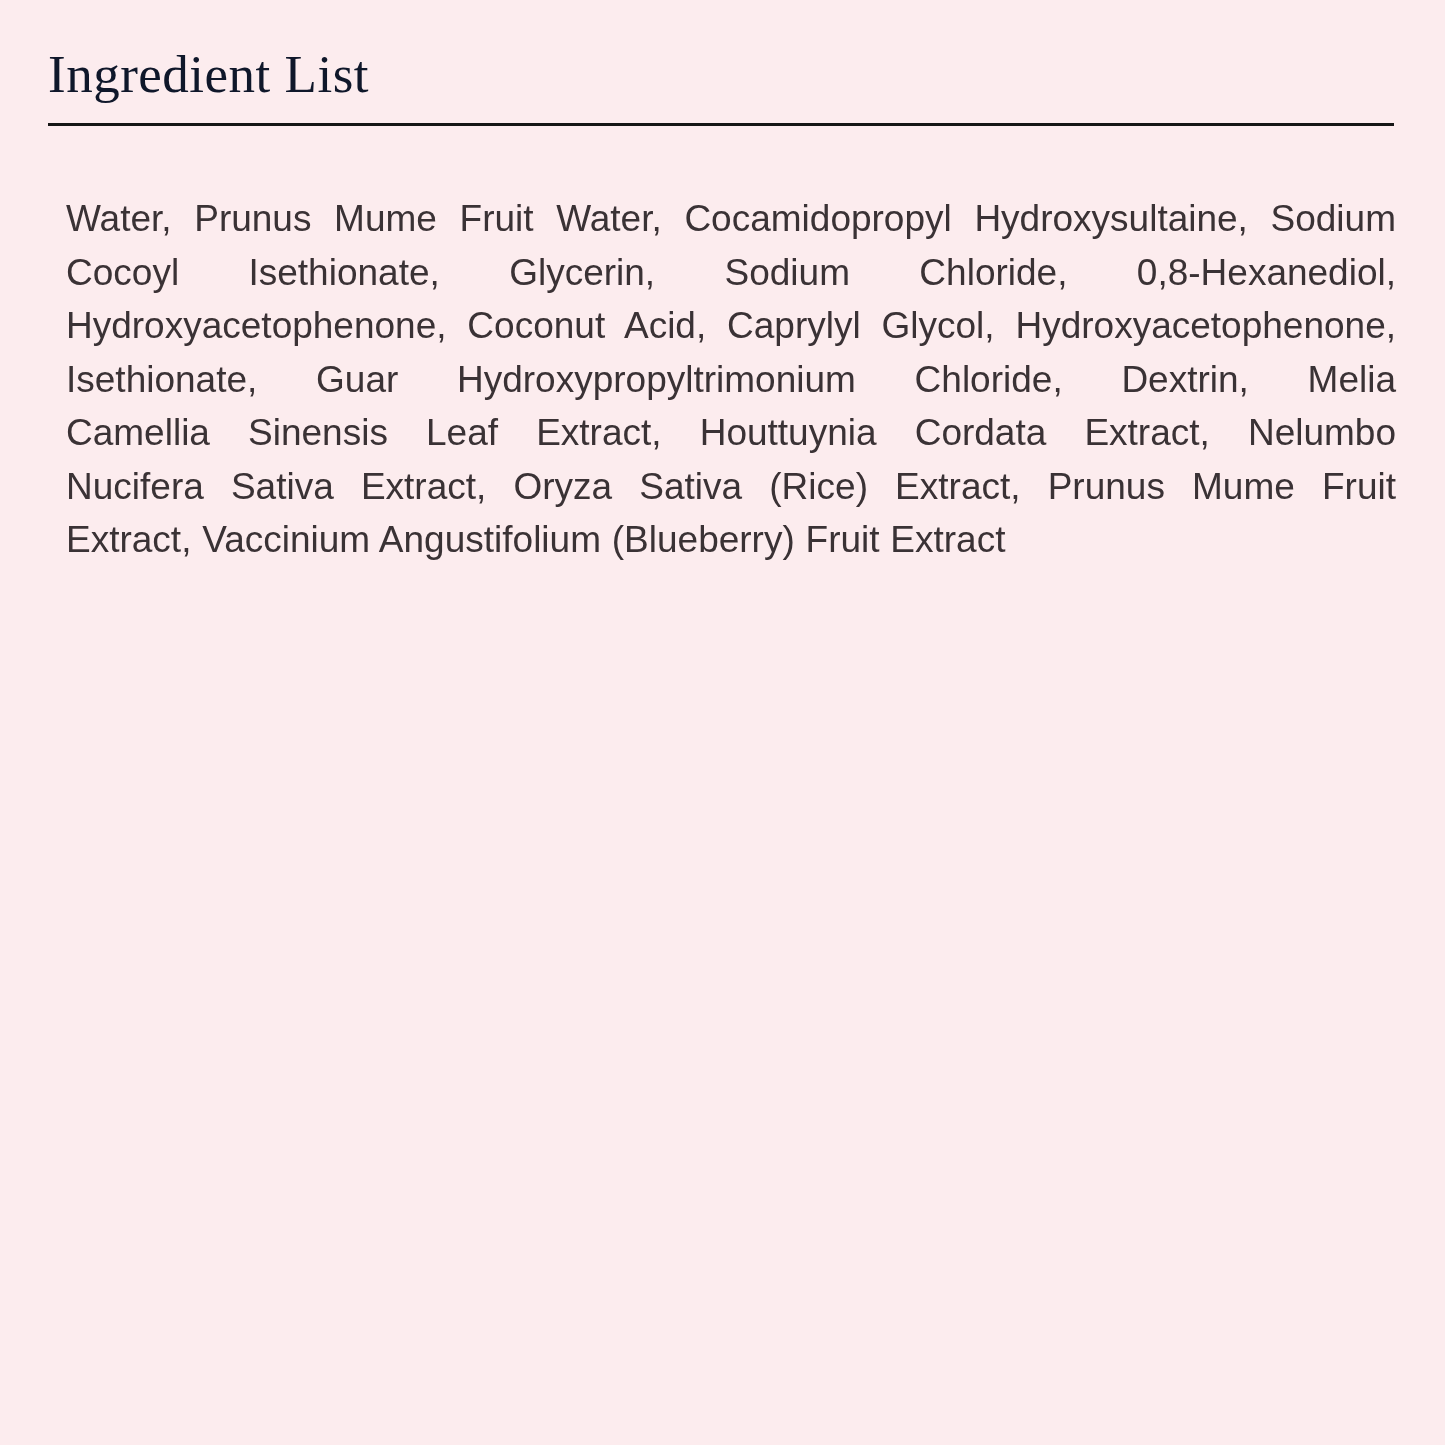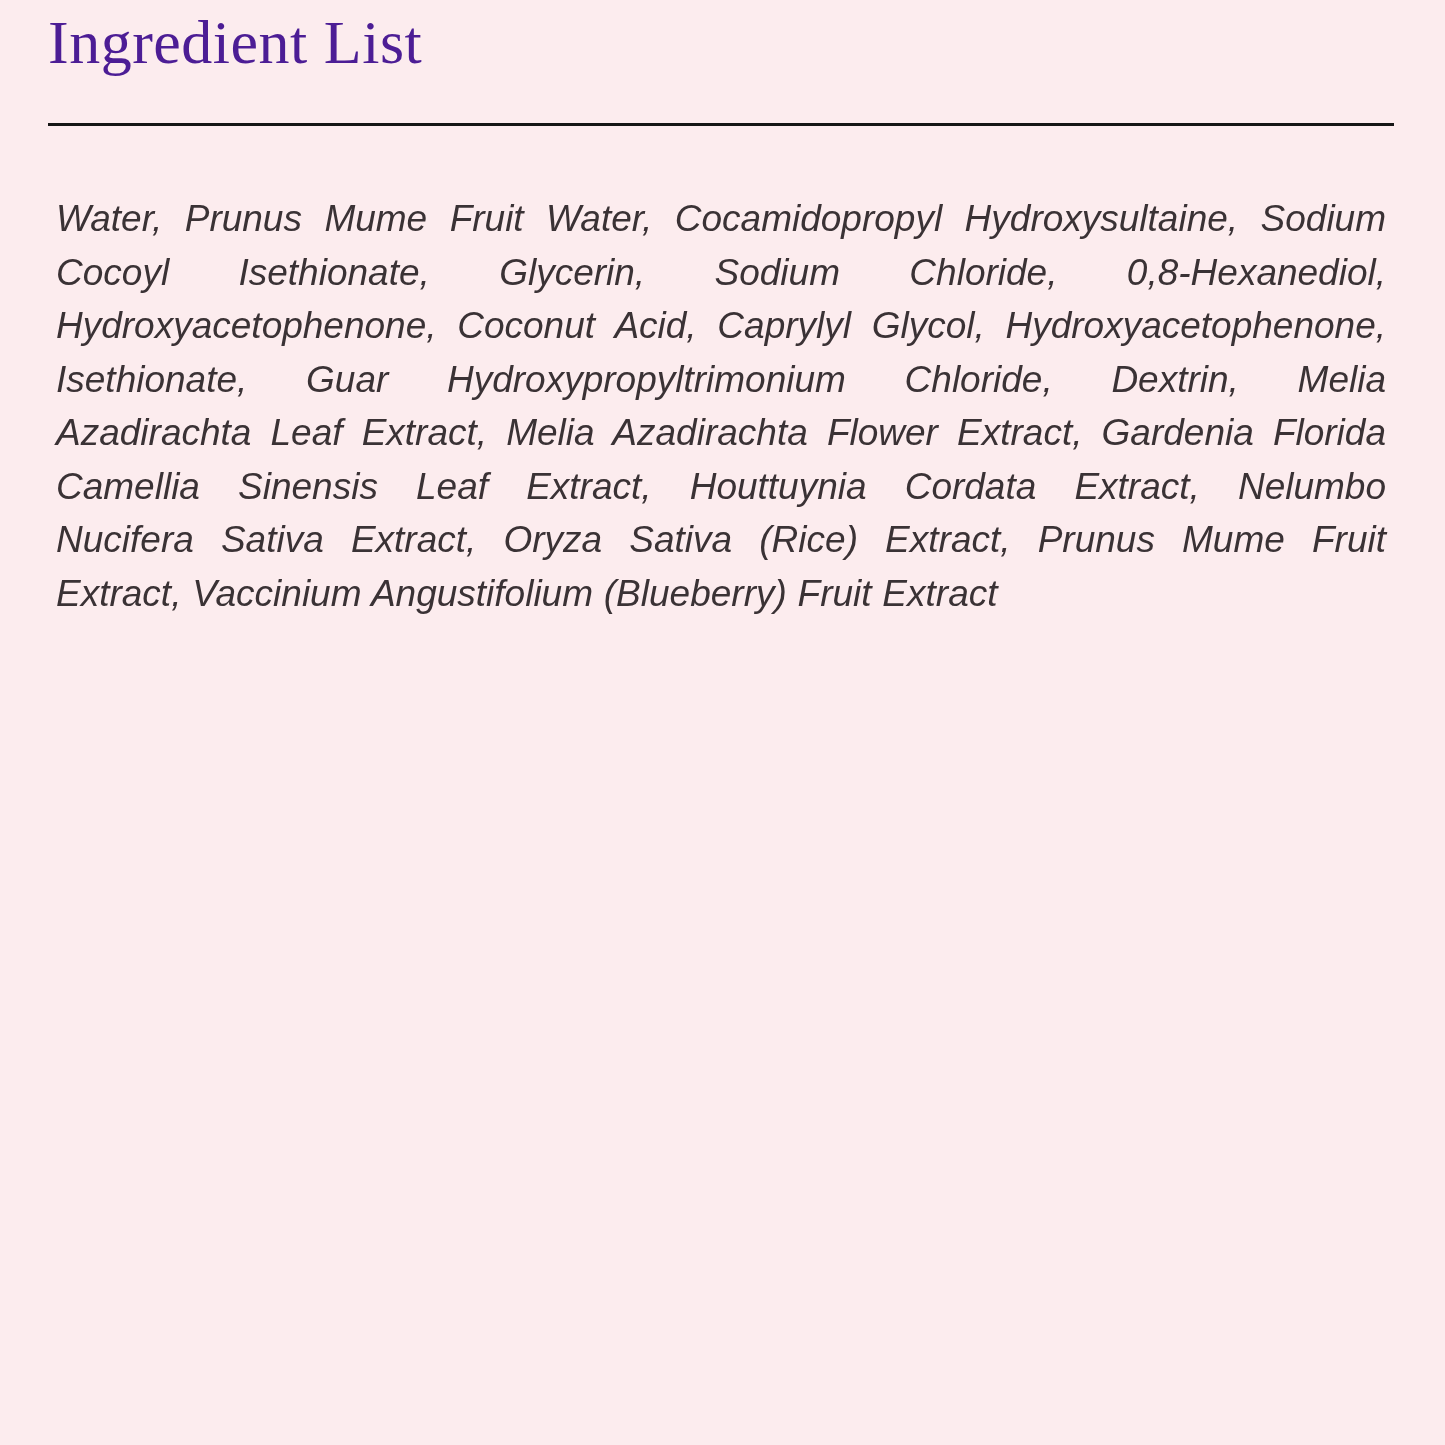--- a/index.html
+++ b/index.html
@@ -10,48 +10,47 @@
     width: 1445px;
     height: 1445px;
     background: #fcecee;
     position: relative;
     overflow: hidden;
     font-family: "Liberation Sans", sans-serif;
   }
   .page-title {
     position: absolute;
     left: 48px;
-    top: 4px;
+    top: 36px;
     margin: 0;
     font-family: "Liberation Serif", serif;
     font-weight: 400;
-    font-size: 62px;
+    font-size: 53px;
     line-height: 76px;
-    color: #4c1d95;
+    color: #0f172a;
     letter-spacing: 0.5px;
     white-space: nowrap;
   }
   .title-divider {
     position: absolute;
     left: 48px;
     top: 123px;
     width: 1346px;
     height: 3px;
     background: #161616;
   }
   .ingredients {
     position: absolute;
-    left: 56px;
+    left: 66px;
     top: 192px;
     width: 1330px;
     font-size: 37px;
     line-height: 53.5px;
     color: #3a3235;
     font-weight: 400;
-    font-style: italic;
   }
   .ingredient-line {
     text-align: justify;
     text-align-last: justify;
     word-spacing: 0.5px;
   }
   .ingredient-line.last-line {
     text-align: right;
     text-align-last: left;
   }
@@ -62,18 +61,17 @@
 <main>
   <h1 class="page-title">Ingredient List</h1>
 
   <div class="title-divider"></div>
 
   <div class="ingredients">
     <div class="ingredient-line">Water, Prunus Mume Fruit Water, Cocamidopropyl Hydroxysultaine, Sodium</div>
     <div class="ingredient-line">Cocoyl Isethionate, Glycerin, Sodium Chloride, 0,8-Hexanediol,</div>
     <div class="ingredient-line">Hydroxyacetophenone, Coconut Acid, Caprylyl Glycol, Hydroxyacetophenone,</div>
     <div class="ingredient-line">Isethionate, Guar Hydroxypropyltrimonium Chloride, Dextrin, Melia</div>
-    <div class="ingredient-line">Azadirachta Leaf Extract, Melia Azadirachta Flower Extract, Gardenia Florida</div>
     <div class="ingredient-line">Camellia Sinensis Leaf Extract, Houttuynia Cordata Extract, Nelumbo</div>
     <div class="ingredient-line">Nucifera Sativa Extract, Oryza Sativa (Rice) Extract, Prunus Mume Fruit</div>
     <div class="ingredient-line last-line">Extract, Vaccinium Angustifolium (Blueberry) Fruit Extract</div>
   </div>
 </main>
 
 </body></html>

